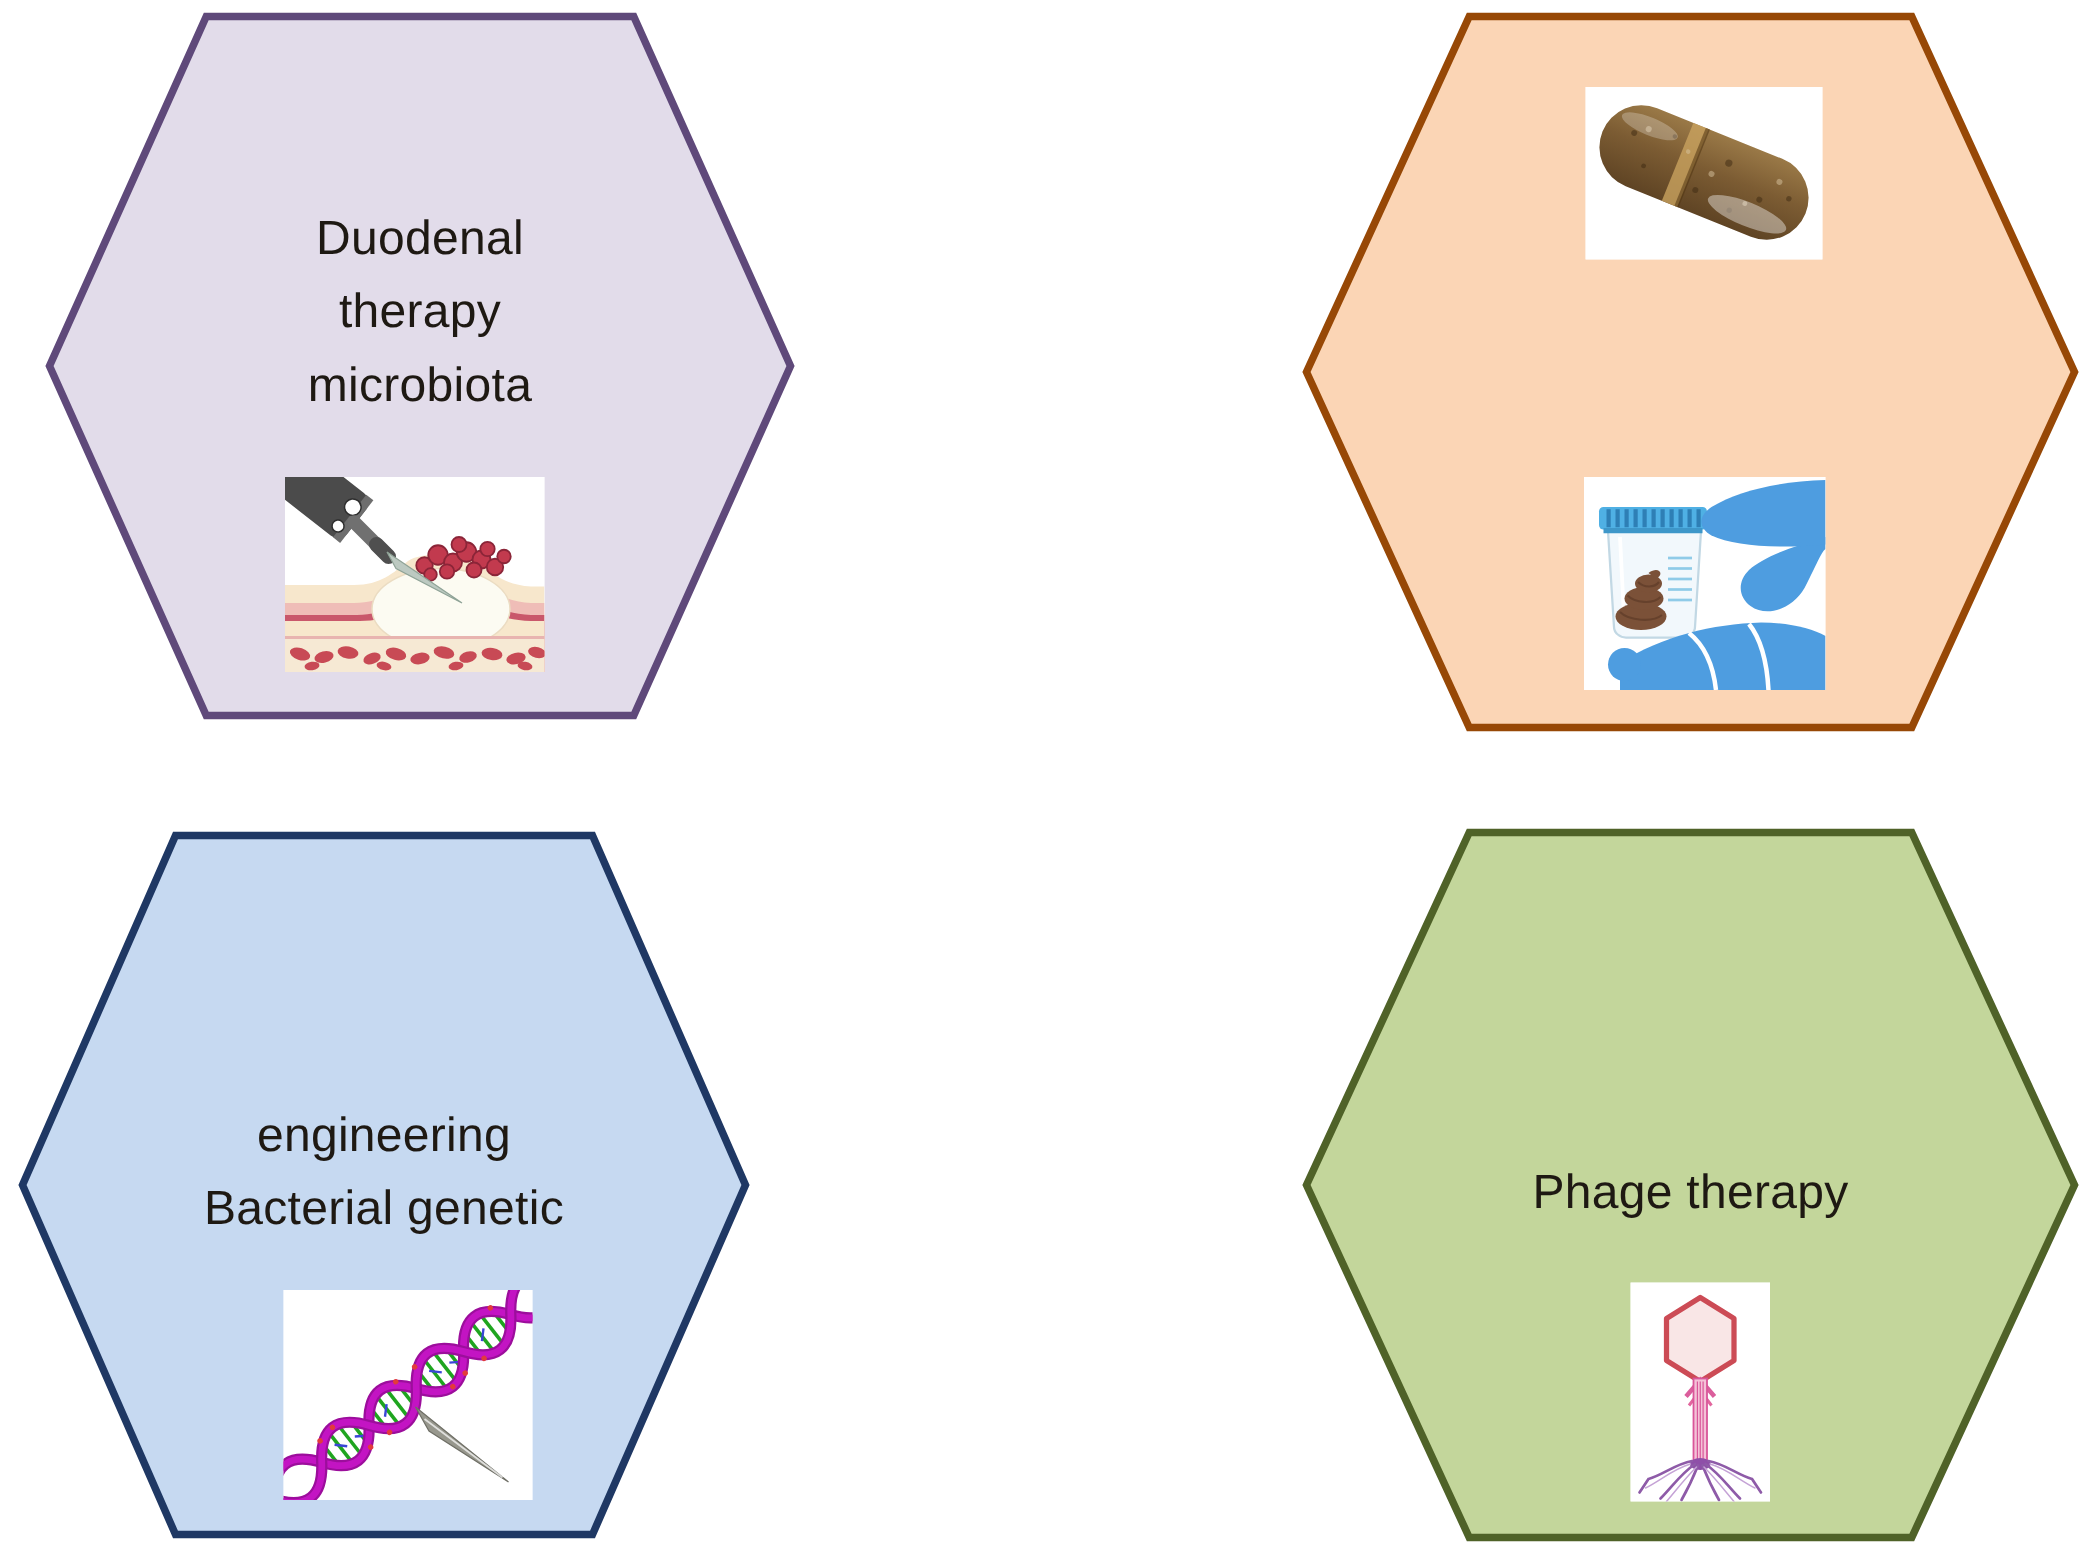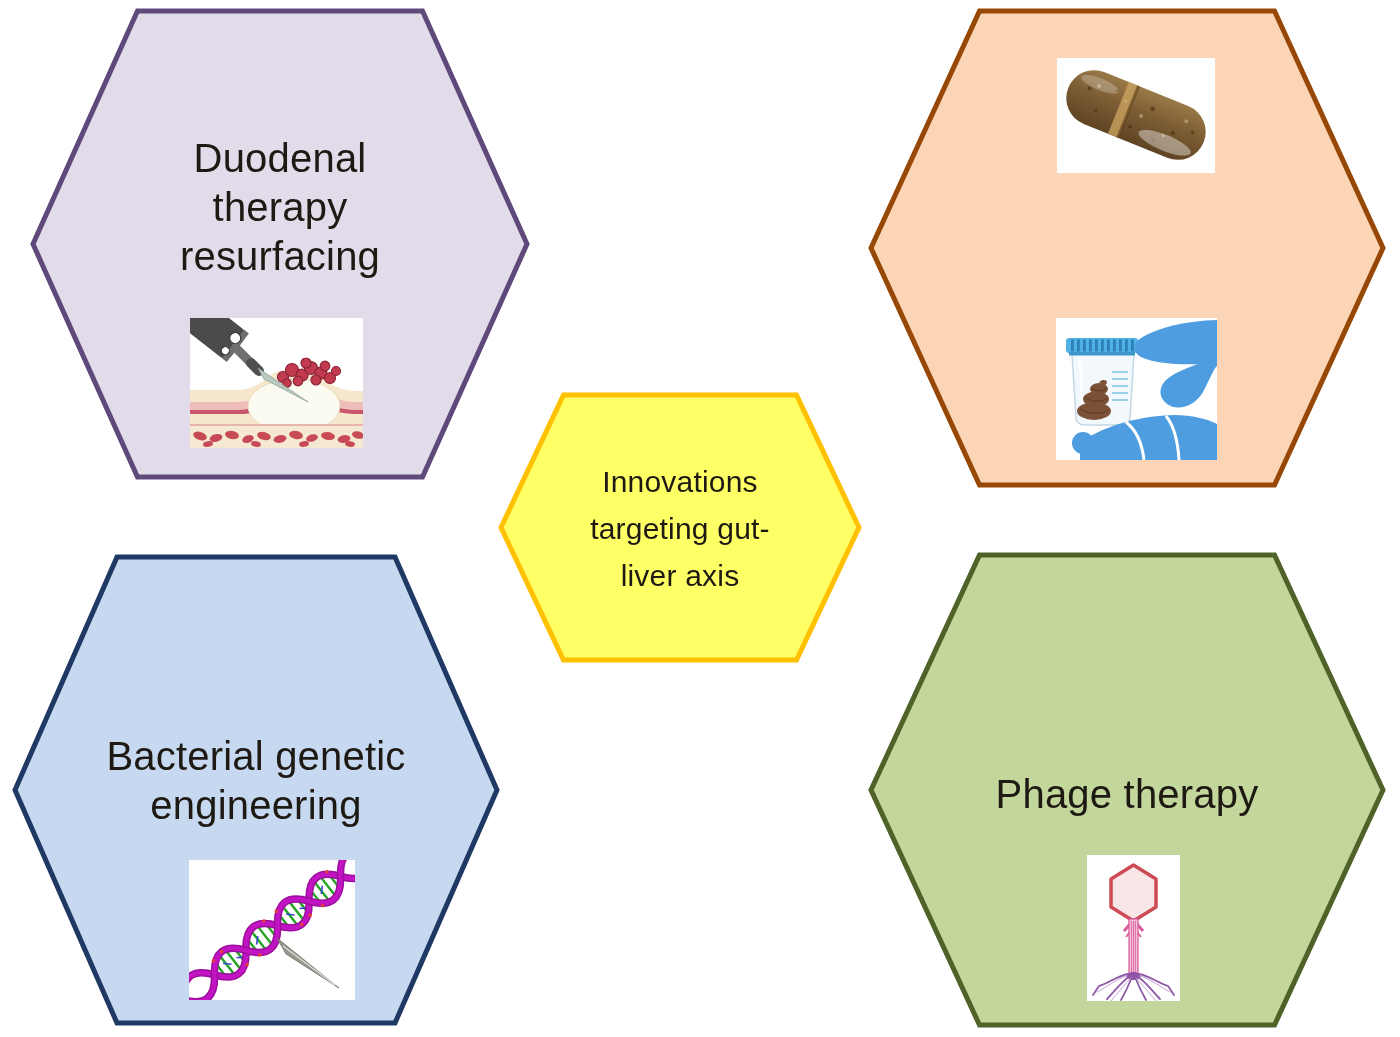--- a/index.html
+++ b/index.html
@@ -5,40 +5,40 @@
   html,body{margin:0;padding:0;}
   body{
     width:1400px;height:1037px;position:relative;background:#ffffff;
     font-family:"Liberation Sans",sans-serif;overflow:hidden;
   }
   .canvas{position:absolute;inset:0;}
   .hex{position:absolute;}
   .hex > svg.shape{position:absolute;left:0;top:0;overflow:visible;}
   .hex-label{
     position:absolute;left:0;right:0;text-align:center;
-    color:#1e1913;font-size:40px;line-height:49px;letter-spacing:0.2px;
+    color:#1e1913;font-size:32px;line-height:49px;letter-spacing:0.2px;
   }
   .hex-label .line{display:block;}
   .hex-center .hex-label{font-size:30px;line-height:47px;}
   .card{position:absolute;margin:0;background:#ffffff;}
   .card svg{display:block;width:100%;height:100%;}
 </style>
 </head>
 <body>
 
 <div class="canvas">
 
   <section class="hex" style="left:30px;top:8px;width:500px;height:472px;">
     <svg class="shape" width="500" height="472" viewBox="0 0 500 472">
       <polygon points="107.5,3 392.5,3 497,236 392.5,469 107.5,469 3,236" stroke-width="5" stroke-linejoin="miter" fill="#E2DCEA" stroke="#5F497A"></polygon>
     </svg>
     <div class="hex-label" style="top:126px;">
       <span class="line">Duodenal</span>
       <span class="line">therapy</span>
-      <span class="line">resurfacing</span>
+      <span class="line">microbiota</span>
     </div>
     <figure class="card" style="left:160px;top:310px;width:173px;height:130px;">
       <svg viewBox="0 0 173 130">
         <rect width="173" height="130" fill="#ffffff"></rect>
 
         <path d="M0,72 H46 C64,72 72,64 82,56 C90,50 118,50 128,56 C138,64 146,72 164,73 H173 V130 H0 Z" fill="#F7E7CC"></path>
         <path d="M0,84 H46 C66,84 76,74 86,66 C93,60 117,60 125,66 C135,74 144,83 164,84 H173 V130 H0 Z" fill="#EFBDB7"></path>
         <path d="M0,92 H48 C68,92 78,82 88,74 C95,68 115,68 122,74 C132,82 142,91 164,92 H173 V130 H0 Z" fill="#C9576B"></path>
         <path d="M0,96 H50 C70,96 80,87 90,79 C97,73 113,73 120,79 C130,87 140,95 164,96 H173 V130 H0 Z" fill="#F7E7CC"></path>
 
@@ -183,38 +183,28 @@
         <path d="M24,124 C52,106 86,98 118,97 C136,97 152,101 161,106 L161,142 L24,142 Z" fill="#4E9DE0"></path>
         <circle cx="27" cy="125" r="11" fill="#4E9DE0"></circle>
         <g stroke="#ffffff" stroke-width="3" fill="none">
           <path d="M70,104 C80,112 86,124 88,142"></path>
           <path d="M110,98 C118,108 122,124 123,142"></path>
         </g>
       </svg>
     </figure>
   </section>
 
-  <section class="hex hex-center" style="left:498px;top:392px;width:364px;height:271px;">
-    <svg class="shape" width="364" height="271" viewBox="0 0 364 271">
-      <polygon points="65.5,3 298.5,3 361,135.5 298.5,268 65.5,268 3,135.5" stroke-width="5" fill="#FFFF66" stroke="#FFC000"></polygon>
-    </svg>
-    <div class="hex-label" style="top:66px;">
-      <span class="line">Innovations</span>
-      <span class="line">targeting gut-</span>
-      <span class="line">liver axis</span>
-    </div>
-  </section>
 
   <section class="hex" style="left:12px;top:554px;width:488px;height:472px;">
     <svg class="shape" width="488" height="472" viewBox="0 0 488 472">
       <polygon points="105,3 383,3 485,236 383,469 105,469 3,236" stroke-width="5" fill="#C6D9F1" stroke="#1F3864"></polygon>
     </svg>
     <div class="hex-label" style="top:178px;">
+      <span class="line">engineering</span>
       <span class="line">Bacterial genetic</span>
-      <span class="line">engineering</span>
     </div>
     <figure class="card" style="left:177px;top:306px;width:166px;height:140px;">
       <svg viewBox="0 0 166 140">
         <rect width="166" height="140" fill="#ffffff"></rect>
         <g transform="rotate(-38 83 70)">
 
           <g stroke="#1FA51F" stroke-width="2.4">
             <line x1="18" y1="63" x2="18" y2="77"></line>
               <line x1="26" y1="59" x2="26" y2="81"></line>
             <line x1="34" y1="59" x2="34" y2="81"></line>

